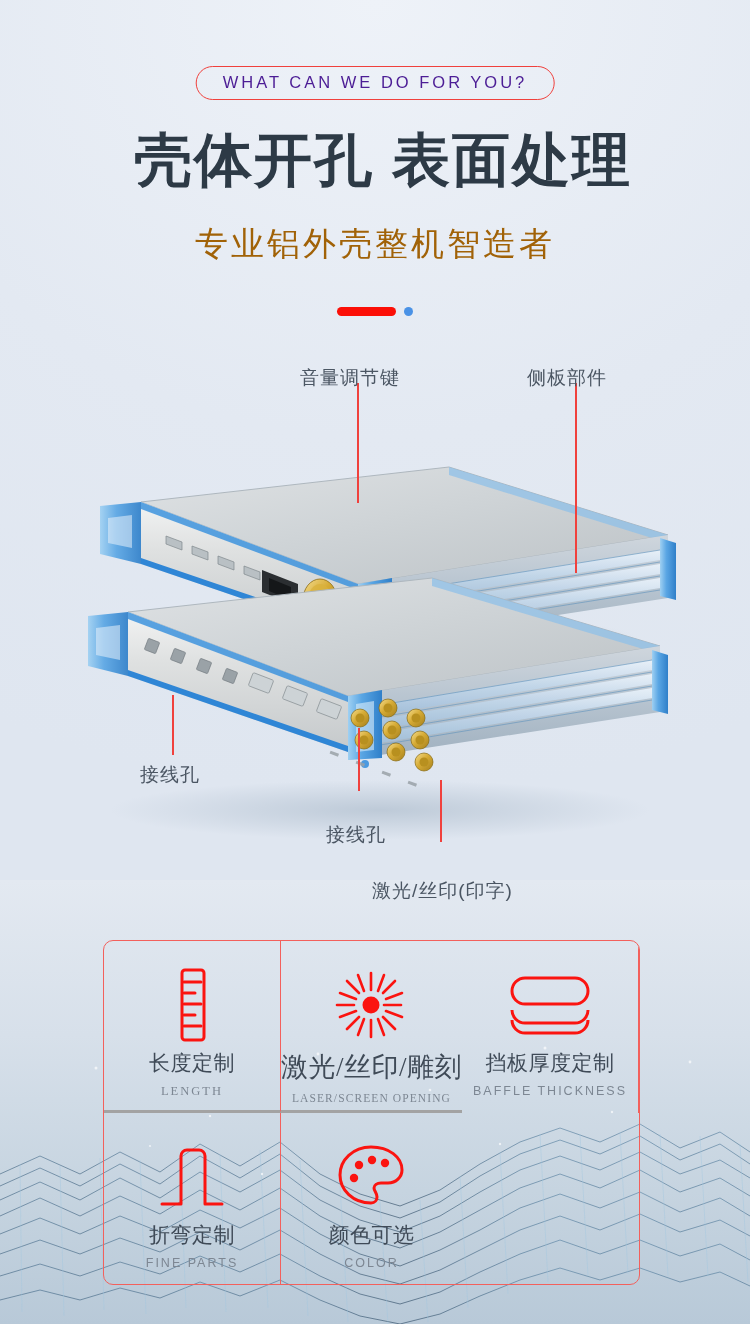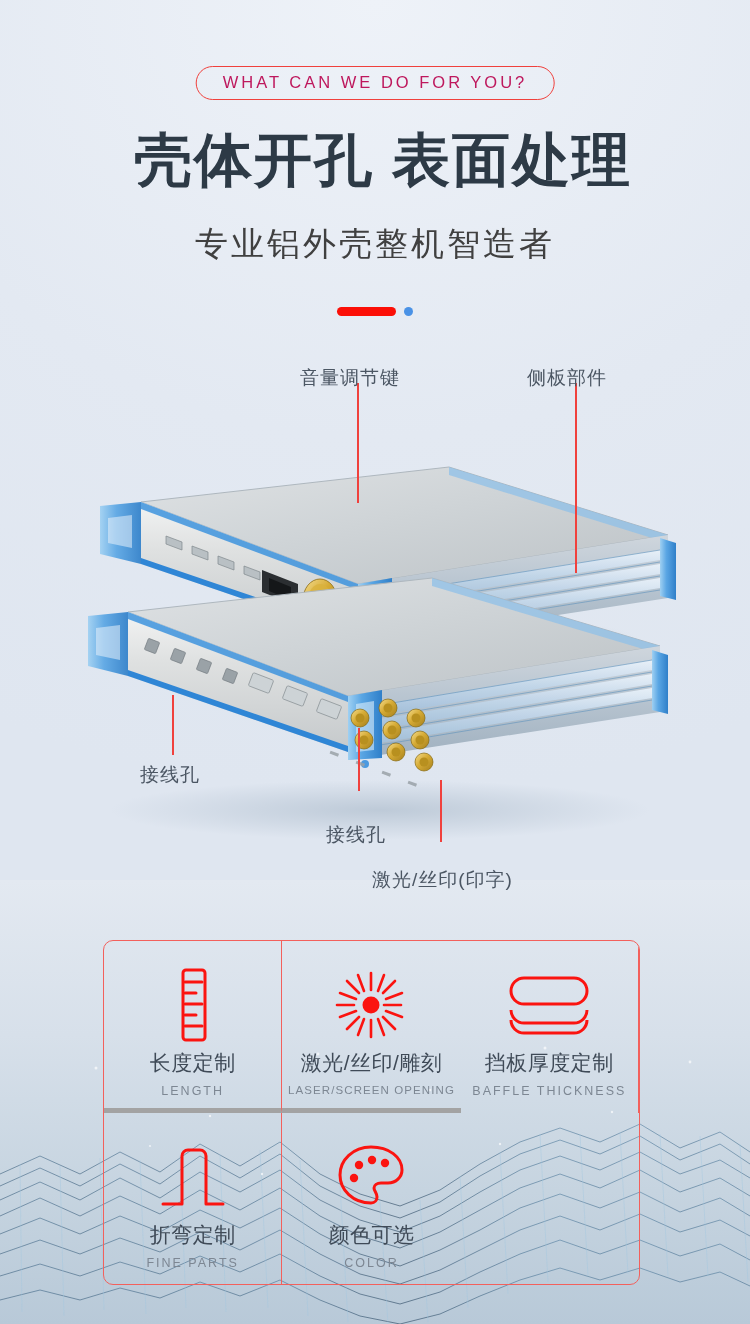--- a/index.html
+++ b/index.html
@@ -21,31 +21,31 @@
   }
   
   .terrain{position:absolute;left:0;right:0;bottom:0;height:300px;overflow:hidden;opacity:.95;}
   .terrain svg{display:block;}
 
   
   .badge{
     position:absolute;left:50%;top:66px;transform:translateX(-50%);
     border:1.6px solid #f0403c;border-radius:20px;
     padding:7px 26px 8px;
-    color:#be185d;font-size:16.5px;letter-spacing:3.0px;white-space:nowrap;
+    color:#4c1d95;font-size:16.5px;letter-spacing:3.0px;white-space:nowrap;
     font-weight:400;line-height:1;
   }
   .headline{
     position:absolute;left:0;right:0;top:128px;text-align:center;
     color:#2d3a46;font-size:58px;font-weight:700;letter-spacing:2px;line-height:1.12;padding-left:16px;
   }
   .headline .gap{display:inline-block;width:18px;}
   .subline{
     position:absolute;left:0;right:0;top:222px;text-align:center;
-    color:#404040;font-size:33px;font-weight:400;letter-spacing:3px;
+    color:#a16207;font-size:33px;font-weight:400;letter-spacing:3px;
   }
   .divider{position:absolute;left:0;right:0;top:305px;height:12px;
     display:flex;align-items:center;justify-content:center;gap:8px;}
   .divider .bar{width:59px;height:9px;border-radius:5px;background:#fb0f07;}
   .divider .dot{width:9px;height:9px;border-radius:50%;background:#4a92e6;}
 
   
   .product{position:absolute;left:0;top:340px;width:595px;height:580px;}
 
   .callout{position:absolute;color:#4b5663;font-size:19px;letter-spacing:1px;white-space:nowrap;}
@@ -56,26 +56,26 @@
     position:absolute;left:103px;top:940px;width:535px;height:343px;
     border:1px solid #f3605c;border-radius:10px;
     display:grid;grid-template-columns:1fr 1fr 1fr;grid-template-rows:1fr 1fr;
     overflow:hidden;
   }
   .cell{
     position:relative;display:flex;flex-direction:column;align-items:center;
     justify-content:flex-start;padding-top:22px;box-sizing:border-box;
   }
   .cell.b-r{border-right:1px solid #f3605c;}
-  .cell.b-b{border-bottom:5px solid #a3a3a3;}
+  .cell.b-b{border-bottom:3px solid #a3a3a3;font-family:Liberation Serif, serif;}
   .ico{height:84px;display:flex;align-items:center;justify-content:center;}
   .cn{color:#3f4a57;font-size:21px;letter-spacing:.5px;margin-top:2px;white-space:nowrap;}
   .en{color:#7d8793;font-size:12.5px;letter-spacing:2px;margin-top:7px;white-space:nowrap;}
   .cell.wide .en{font-size:11.5px;letter-spacing:1.1px;}
-  .cell.wide .cn{font-size:21px;}
+  .cell.wide .cn{font-size:27px;}
 </style>
 </head>
 <body>
 
 <div class="page">
 
   <div class="bg-base"></div>
   <div class="bg-lower"></div>
 
   <div class="terrain">
@@ -347,21 +347,21 @@
     <div class="leader" style="left:575px;top:43px;height:190px;"></div>
     <div class="callout" style="left:527px;top:53px;transform:translateY(-28px);">侧板部件</div>
 
     <div class="leader" style="left:172px;top:355px;height:60px;"></div>
     <div class="callout" style="left:140px;top:422px;">接线孔</div>
 
     <div class="leader" style="left:358px;top:388px;height:63px;"></div>
     <div class="callout" style="left:326px;top:482px;">接线孔</div>
 
     <div class="leader" style="left:440px;top:440px;height:62px;"></div>
-    <div class="callout" style="left:372px;top:527px;text-align:center;">激光/丝印(印字)</div>
+    <div class="callout" style="left:372px;top:538px;text-align:center;">激光/丝印(印字)</div>
   </div>
 
   <div class="grid">
 
     <div class="cell b-r b-b">
       <div class="ico">
         <svg width="48" height="76" viewBox="0 0 48 76">
           <rect x="14" y="3" width="22" height="70" rx="3" fill="none" stroke="#fb1410" stroke-width="3"></rect>
           <g stroke="#fb1410" stroke-width="3" stroke-linecap="round">
             <line x1="16" y1="15" x2="33" y2="15"></line>

